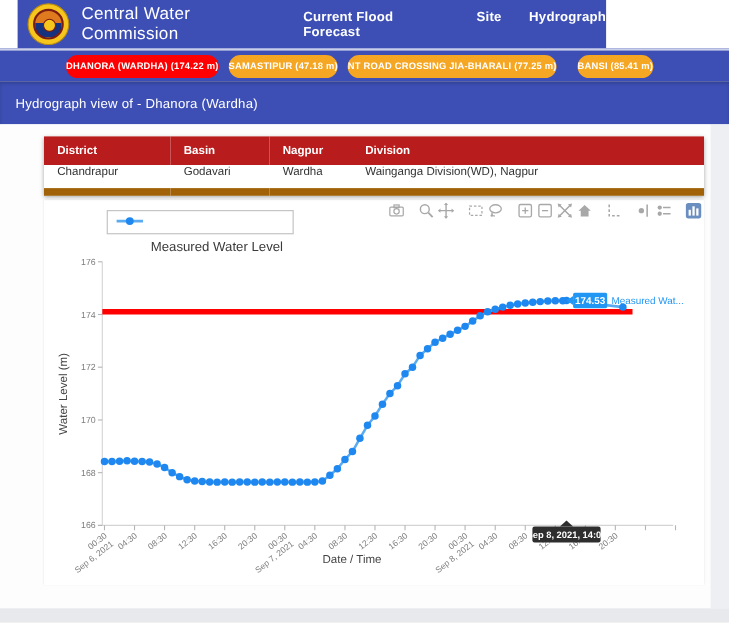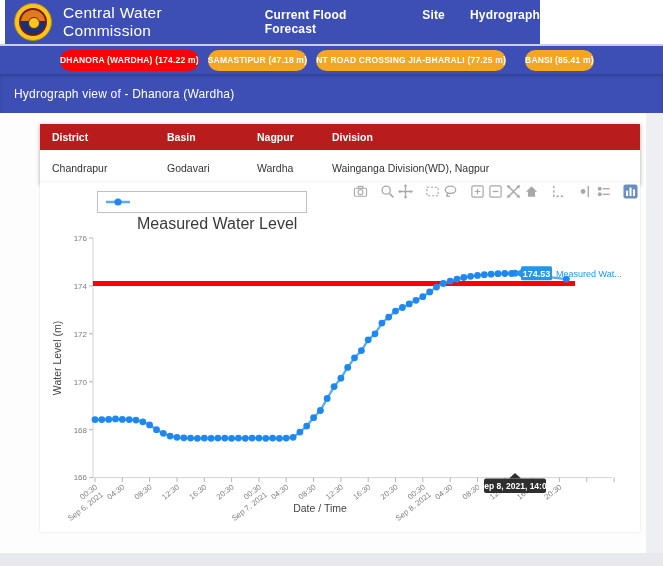--- a/index.html
+++ b/index.html
@@ -1,20 +1,20 @@
 <!DOCTYPE html>
 <html><head>
 <meta charset="utf-8">
 <style>
   * { box-sizing: border-box; }
   html,body { margin:0; padding:0; background:#e8eaec; font-family:"Liberation Sans", sans-serif; }
   .page { position:relative; width:663px; height:566px; background:#ffffff; overflow:hidden; }
 
   
-  .navbar { position:absolute; left:5px; top:0; width:535px; height:44px; background:#3d4fb5; display:flex; align-items:center; }
+  .navbar { position:absolute; left:16px; top:0; width:535px; height:44px; background:#3d4fb5; display:flex; align-items:center; }
   .logo { position:absolute; left:9px; top:3px; width:38px; height:38px; border-radius:50%;
           background:#f6c61d; border:1px solid #b98c10; display:flex; align-items:center; justify-content:center; }
   .logo-inner { width:28px; height:28px; border-radius:50%; border:2px solid #7c1d12; position:relative; overflow:hidden;
           background:linear-gradient(180deg,#eféé 0); background:linear-gradient(180deg,#e07a1e 0 46%,#16327e 46% 100%); }
   .logo-inner:after { content:""; position:absolute; left:50%; top:50%; width:10px; height:10px; margin:-5px 0 0 -5px;
           border-radius:50%; background:#f6c61d; border:1px solid #7c1d12; }
   .app-title { margin-left:58px; color:#ffffff; font-size:15.5px; font-weight:500; letter-spacing:.3px; }
   .menu { display:flex; margin-left:13px; gap:25px; }
   .menu-item { color:#ffffff; font-size:12px; font-weight:bold; letter-spacing:.2px; cursor:pointer; }
 
@@ -32,33 +32,33 @@
 
   
   .content { position:absolute; left:0; top:113px; width:646px; height:440px; background:#fdfdfd; }
   .right-strip { position:absolute; right:0; top:113px; width:17px; height:440px; background:#edeff2; }
   .footer-strip { position:absolute; left:0; bottom:0; width:663px; height:13px; background:#e7e9ec; }
 
   .table-card { position:absolute; left:40px; top:11px; width:600px; background:#fff;
           box-shadow:0 1px 4px rgba(0,0,0,.35); }
   table { width:100%; border-collapse:collapse; }
   thead th { background:#b91c1c; color:#fff; font-size:10.5px; font-weight:bold; text-align:left; padding:7px 12px;margin-top:44px; }
-  tbody td { color:#333; font-size:10.5px; padding:12px 12px 9px; border-bottom:1px solid #a16207; }
+  tbody td { color:#333; font-size:10.5px; padding:0 12px 9px; border-bottom:7px solid #a16207; }
   th:nth-child(1), td:nth-child(1) { width:115px; }
   th:nth-child(2), td:nth-child(2) { width:90px; }
   th:nth-child(3), td:nth-child(3) { width:75px; }
 
   .chart-card { position:absolute; left:40px; top:69px; width:600px; height:350px; background:#fff;
           box-shadow:0 0 2px rgba(0,0,0,.12); }
   .modebar { position:absolute; top:2px; right:2px; display:flex; align-items:center; gap:3px; z-index:5; }
   .mb-icon { width:15px; height:15px; display:flex; align-items:center; justify-content:center; cursor:pointer; opacity:.75; }
   .mb-gap { width:6px; }
   .legend { position:absolute; left:57px; top:9px; height:22px; background:#fff; border:1px solid #bfbfbf;
           display:flex; align-items:center; padding:0 9px 0 7px; gap:6px; z-index:4; cursor:pointer; }
-  .legend-label { font-size:16px; color:#3a3a3a;margin-top:44px; }
+  .legend-label { font-size:12px; color:#3a3a3a;margin-top:44px; }
   #chartSvg { position:absolute; left:0; top:0; }
 </style>
 </head>
 <body>
 
 <div class="page">
 
   <header class="navbar">
     <div class="logo">
       <div class="logo-inner"></div>

